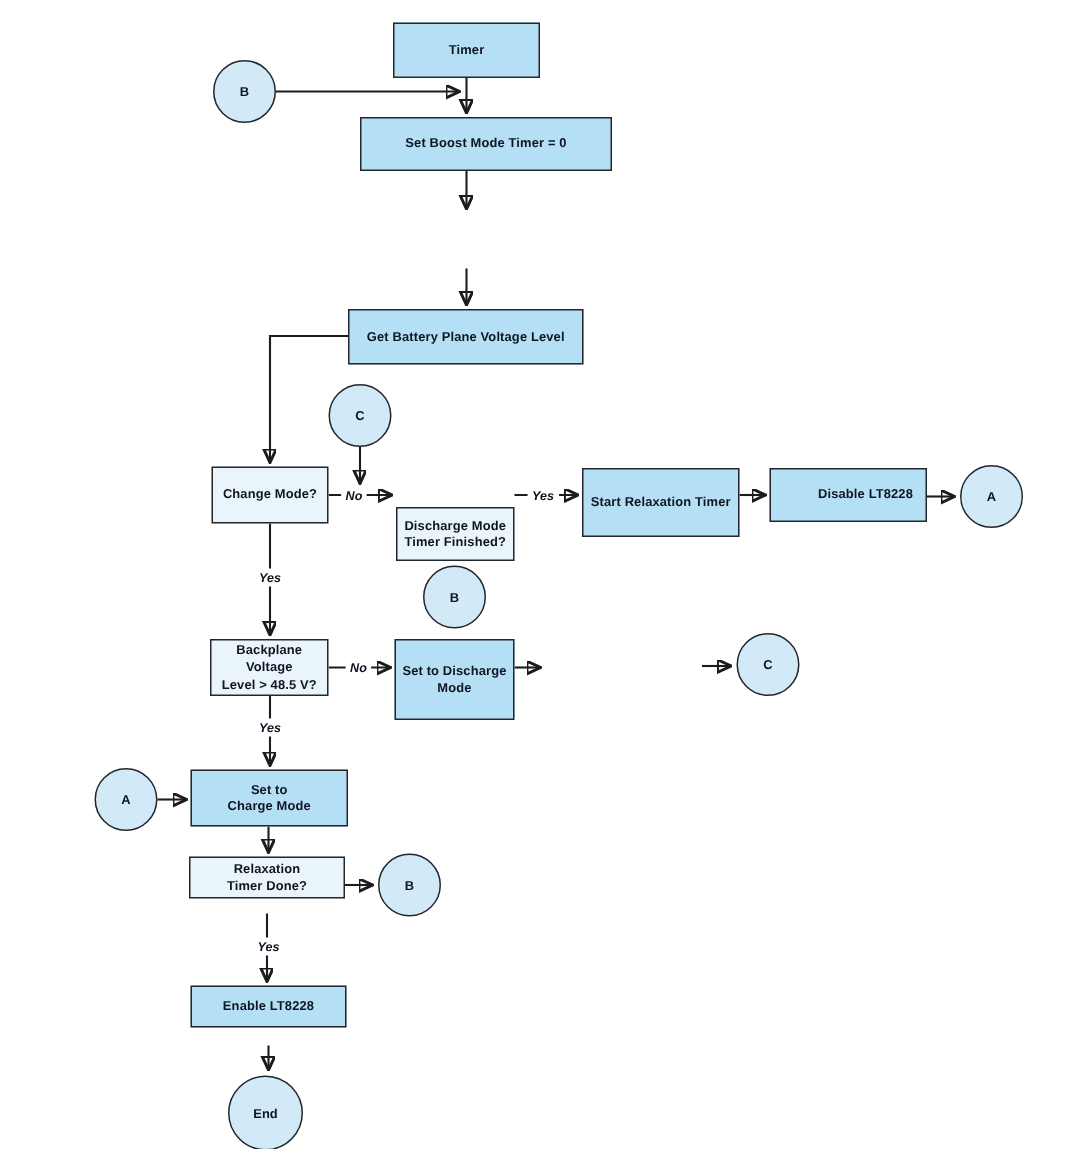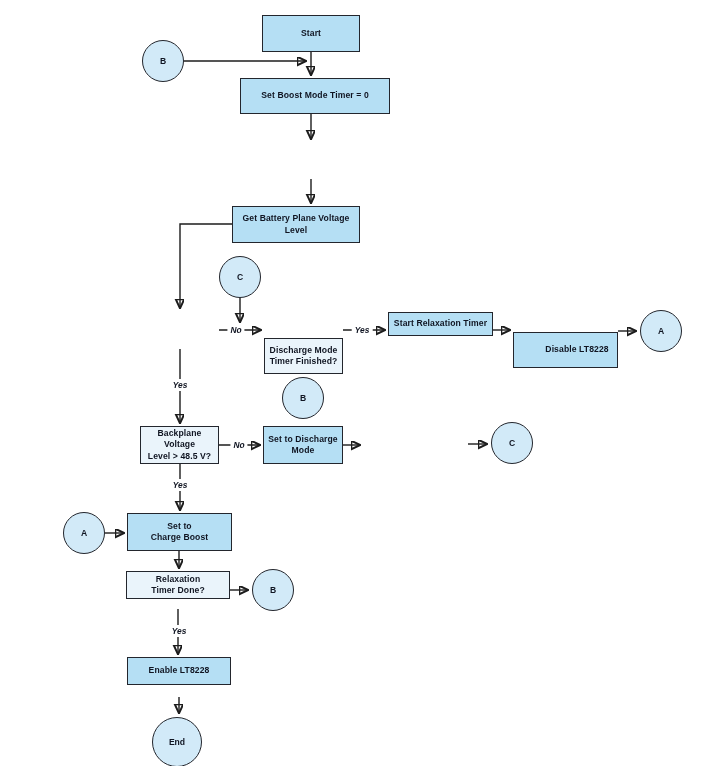--- a/index.html
+++ b/index.html
@@ -102,33 +102,34 @@
 
     <path d="M179,551 L179,567" marker-end="url(#arr)"></path>
 
     <path d="M230,590 L247,590" marker-end="url(#arr)"></path>
 
     <path d="M178,609 L178,653" marker-end="url(#arr)"></path>
 
     <path d="M179,697 L179,712" marker-end="url(#arr)"></path>
   </svg>
 
-  <div class="node process" style="left:262px;top:15px;width:98px;height:37px;">Start</div>
-  <div class="node process" style="left:240px;top:78px;width:150px;height:36px;text-align:center;">Set Boost Mode Timer = 0</div>
-  <div class="node process" style="left:232px;top:206px;width:128px;height:37px;">Get Battery Plane Voltage Level</div>
+  <div class="node process" style="left:262px;top:15px;width:98px;height:37px;">Timer</div>
+  <div class="node process" style="left:240px;top:78px;width:168px;height:36px;text-align:center;">Set Boost Mode Timer = 0</div>
+  <div class="node process" style="left:232px;top:206px;width:157px;height:37px;">Get Battery Plane Voltage Level</div>
+  <div class="node decision" style="left:141px;top:311px;width:78px;height:38px;">Change Mode?</div>
   <div class="node decision" style="left:264px;top:312px;width:79px;height:36px;margin-top:26px;">Discharge Mode
 Timer Finished?</div>
-  <div class="node process" style="left:388px;top:312px;width:105px;height:24px;">Start Relaxation Timer</div>
-  <div class="node process" style="left:513px;top:332px;width:105px;height:36px;padding-left:23px;">Disable LT8228</div>
+  <div class="node process" style="left:388px;top:312px;width:105px;height:46px;">Start Relaxation Timer</div>
+  <div class="node process" style="left:513px;top:312px;width:105px;height:36px;padding-left:23px;">Disable LT8228</div>
   <div class="node decision" style="left:140px;top:426px;width:79px;height:38px;">Backplane Voltage
 Level &gt; 48.5 V?</div>
-  <div class="node process" style="left:263px;top:426px;width:80px;height:38px;">Set to Discharge
+  <div class="node process" style="left:263px;top:426px;width:80px;height:54px;">Set to Discharge
 Mode</div>
   <div class="node process" style="left:127px;top:513px;width:105px;height:38px;">Set to
-Charge Boost</div>
+Charge Mode</div>
   <div class="node decision" style="left:126px;top:571px;width:104px;height:28px;">Relaxation
 Timer Done?</div>
   <div class="node process" style="left:127px;top:657px;width:104px;height:28px;">Enable LT8228</div>
 
   <div class="terminal" style="left:142px;top:40px;width:42px;height:42px;">B</div>
   <div class="terminal" style="left:219px;top:256px;width:42px;height:42px;">C</div>
   <div class="terminal" style="left:640px;top:310px;width:42px;height:42px;">A</div>
   <div class="terminal" style="left:282px;top:377px;width:42px;height:42px;">B</div>
   <div class="terminal" style="left:491px;top:422px;width:42px;height:42px;">C</div>
   <div class="terminal" style="left:63px;top:512px;width:42px;height:42px;">A</div>

